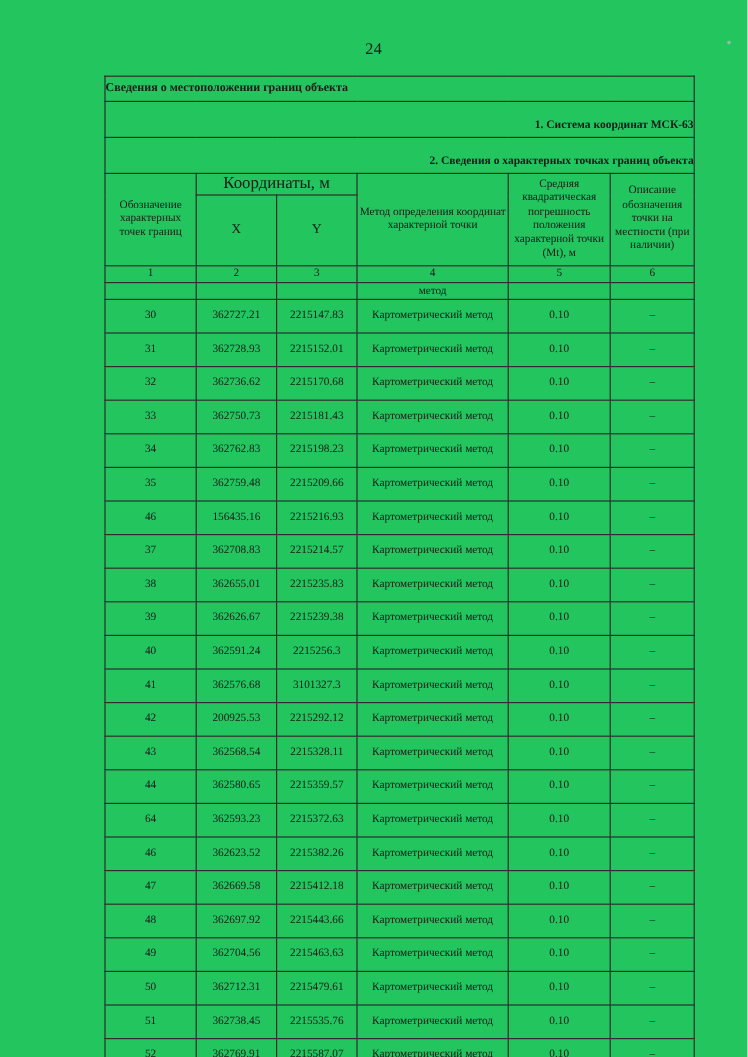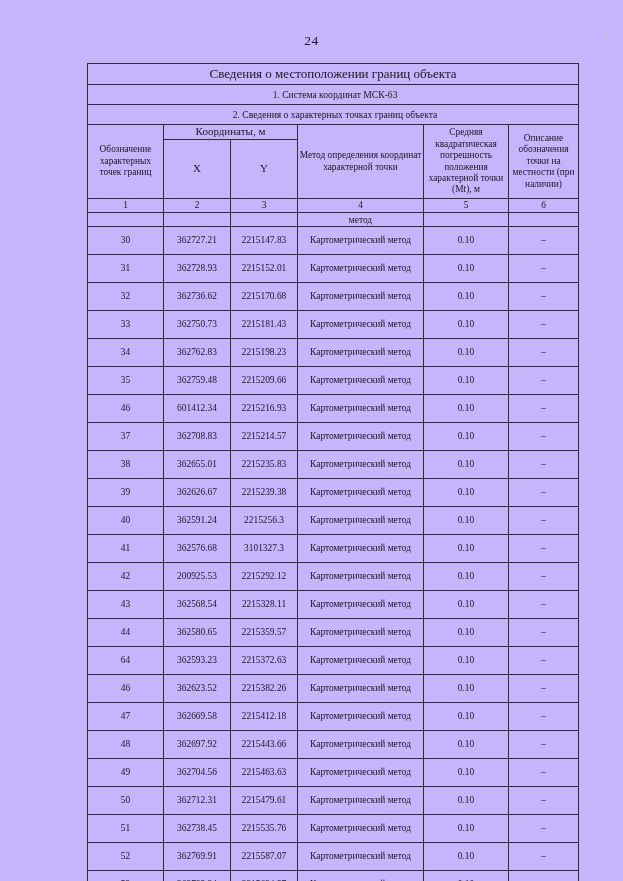--- a/index.html
+++ b/index.html
@@ -13,21 +13,21 @@
     height: 881px;
     position: relative;
     font-family: "Liberation Serif", "DejaVu Serif", serif;
     color: #1a1a1a;
     overflow: hidden;
   }
 
   .page {
     position: absolute;
     inset: 0;
-    background: #c4b5fd;
+    background: #22c55e;
   }
 
   
   .scan-speck {
     position: absolute;
     top: 34px;
     right: 14px;
     width: 3px;
     height: 3px;
     background: #b9b9b9;
@@ -58,39 +58,41 @@
   .doc-table td, .doc-table th {
     border: 1px solid #2e2e2e;
     padding: 0;
     font-weight: normal;
     vertical-align: middle;
     text-align: center;
   }
 
   .title-row td {
     height: 18px;
-    text-align: center;
-    font-size: 13px;
+    text-align: left;
+    font-size: 10px;
     padding: 1px 0;
+    font-weight: bold;
   }
   .section-row td {
     height: 17px;
-    text-align: center;
-    padding: 1px 0 1px 4px;
+    text-align: right;
+    padding: 11px 0 1px 4px;
     font-size: 9.6px;
+    font-weight: bold;
   }
 
   .head-cell {
     padding: 2px 2px;
     font-size: 9.4px;
     line-height: 1.22;
   }
   .head-coords {
     height: 14px;
-    font-size: 11px;
+    font-size: 14px;
     margin-top: 19px;
   }
   .head-xy {
     height: 58px;
     font-size: 11px;
   }
 
   .numrow td {
     height: 13px;
     font-size: 9.4px;
@@ -225,21 +227,21 @@
         <tr class="data-row">
           <td>35</td>
           <td>362759.48</td>
           <td>2215209.66</td>
           <td class="method-cell">Картометрический метод</td>
           <td>0.10</td>
           <td class="dash">–</td>
         </tr>
         <tr class="data-row">
           <td>46</td>
-          <td>601412.34</td>
+          <td>156435.16</td>
           <td>2215216.93</td>
           <td class="method-cell">Картометрический метод</td>
           <td>0.10</td>
           <td class="dash">–</td>
         </tr>
         <tr class="data-row">
           <td>37</td>
           <td>362708.83</td>
           <td>2215214.57</td>
           <td class="method-cell">Картометрический метод</td>

